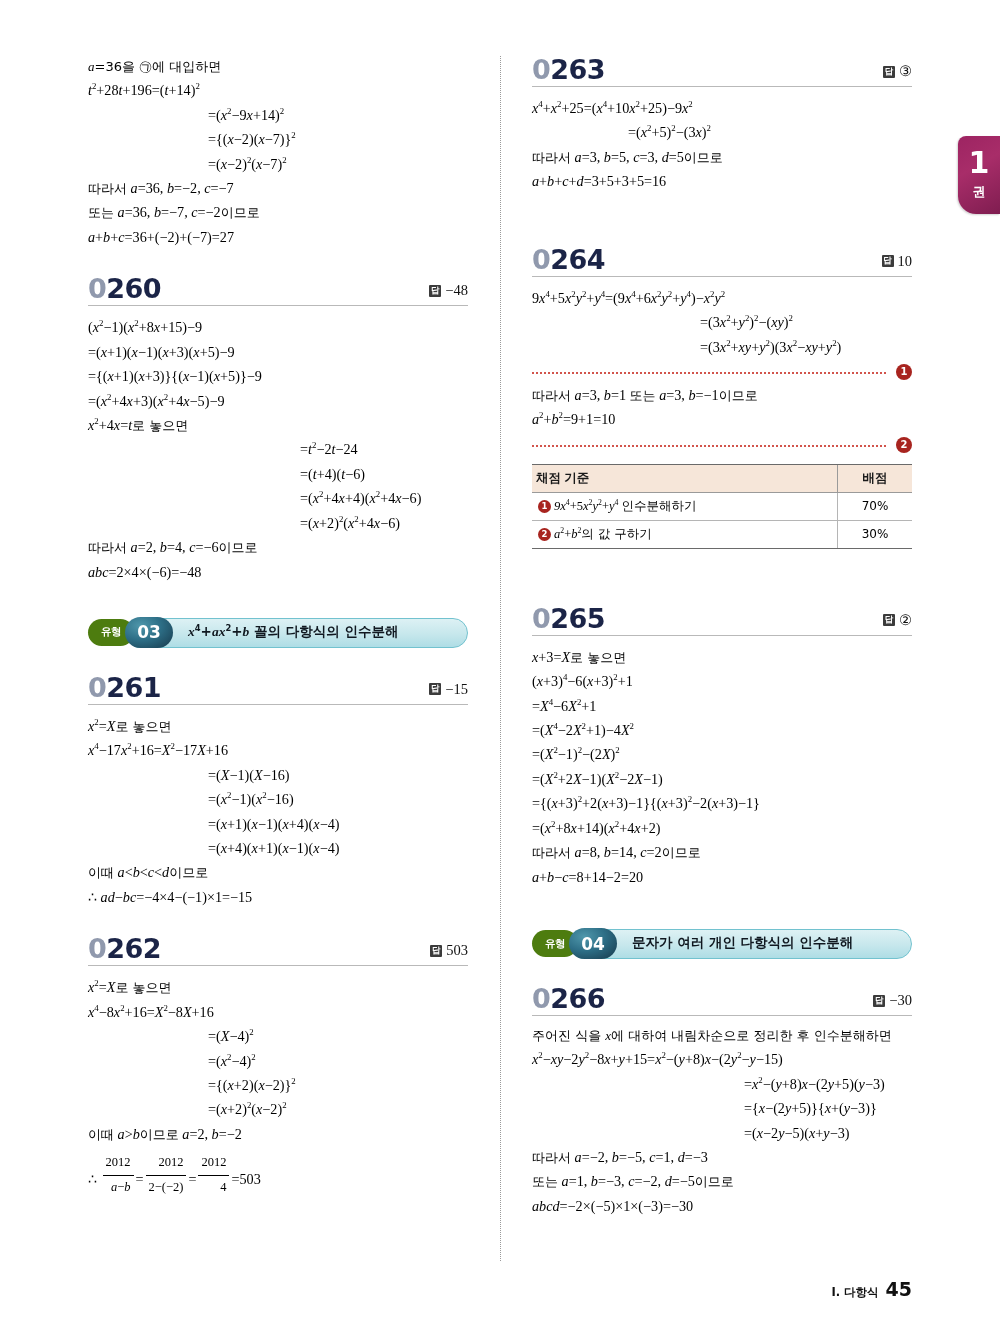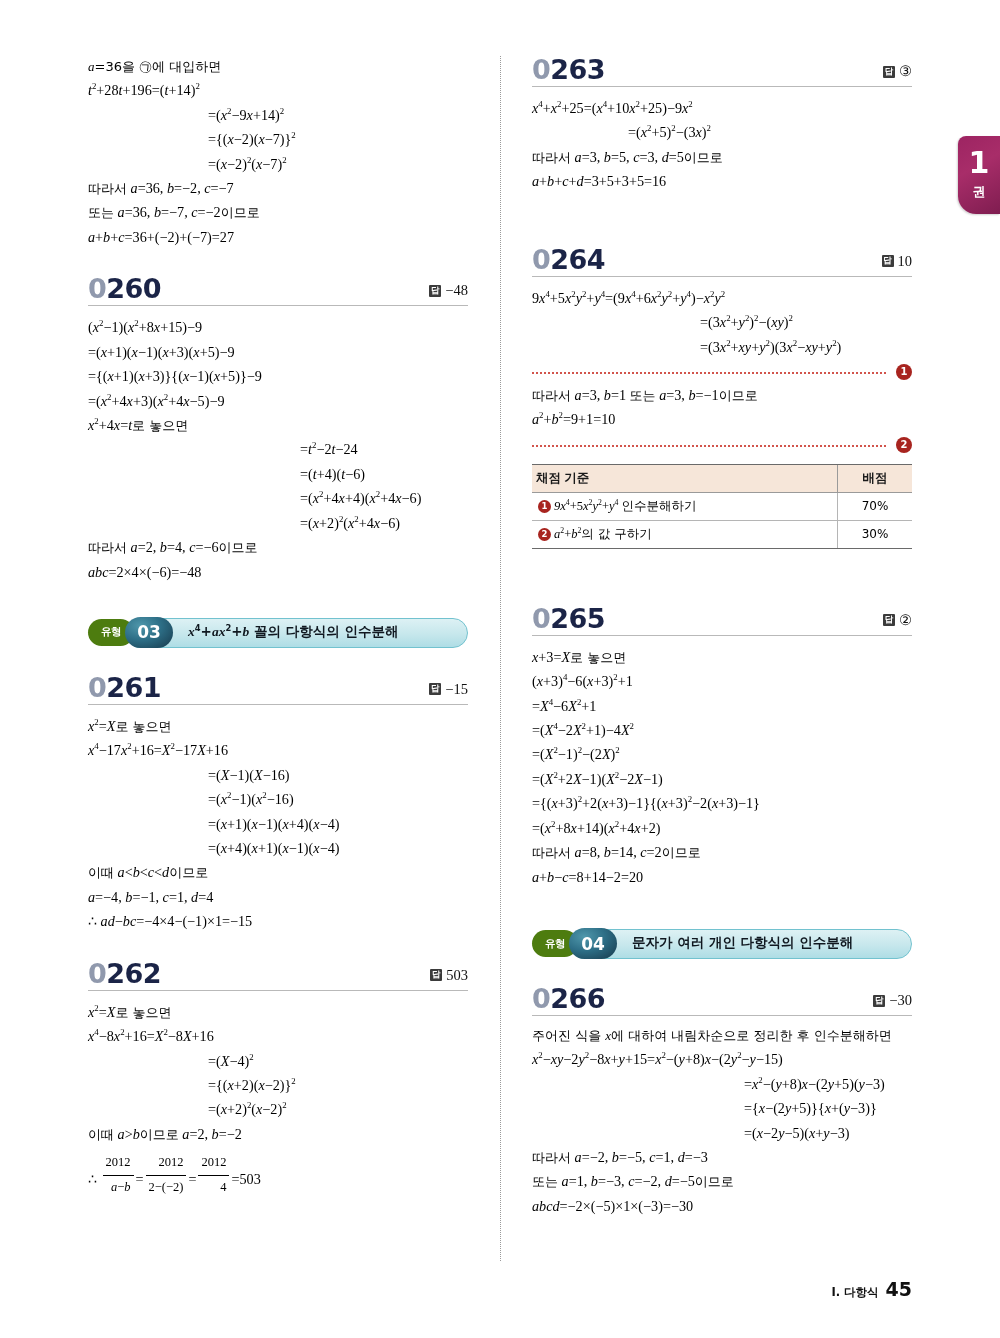--- a/index.html
+++ b/index.html
@@ -383,38 +383,38 @@
         </div>
         <hr class="rule">
         <div class="body-math">
           <div class="ln"><i>x</i><sup>2</sup>=<i>X</i><span class="ko">로 놓으면</span></div>
           <div class="ln"><i>x</i><sup>4</sup>−17<i>x</i><sup>2</sup>+16=<i>X</i><sup>2</sup>−17<i>X</i>+16</div>
           <div class="ln ind3">=(<i>X</i>−1)(<i>X</i>−16)</div>
           <div class="ln ind3">=(<i>x</i><sup>2</sup>−1)(<i>x</i><sup>2</sup>−16)</div>
           <div class="ln ind3">=(<i>x</i>+1)(<i>x</i>−1)(<i>x</i>+4)(<i>x</i>−4)</div>
           <div class="ln ind3">=(<i>x</i>+4)(<i>x</i>+1)(<i>x</i>−1)(<i>x</i>−4)</div>
           <div class="ln"><span class="ko">이때</span> <i>a</i>&lt;<i>b</i>&lt;<i>c</i>&lt;<i>d</i><span class="ko">이므로</span></div>
-          <div class="ln"><i>a</i>=−4, <i>b</i>=−1, <i>c</i>=1, <i>d</i>=4</div>
           <div class="ln">∴ <i>ad</i>−<i>bc</i>=−4×4−(−1)×1=−15</div>
         </div>
       </div>
 
       <div>
         <div class="prob-head">
           <div class="prob-num"><span class="z">0</span>262</div>
           <div class="ans">
             <span class="ans-badge">답</span>
             <span>503</span>
           </div>
         </div>
         <hr class="rule">
         <div class="body-math">
           <div class="ln"><i>x</i><sup>2</sup>=<i>X</i><span class="ko">로 놓으면</span></div>
           <div class="ln"><i>x</i><sup>4</sup>−8<i>x</i><sup>2</sup>+16=<i>X</i><sup>2</sup>−8<i>X</i>+16</div>
           <div class="ln ind3">=(<i>X</i>−4)<sup>2</sup></div>
+          <div class="ln ind3">=(<i>x</i><sup>2</sup>−4)<sup>2</sup></div>
           <div class="ln ind3">={(<i>x</i>+2)(<i>x</i>−2)}<sup>2</sup></div>
           <div class="ln ind3">=(<i>x</i>+2)<sup>2</sup>(<i>x</i>−2)<sup>2</sup></div>
           <div class="ln"><span class="ko">이때</span> <i>a</i>&gt;<i>b</i><span class="ko">이므로</span> <i>a</i>=2, <i>b</i>=−2</div>
           <div class="ln" style="margin-top:6px">∴&nbsp;<span class="frac"><span class="num">2012</span><span class="den"><i>a</i>−<i>b</i></span></span>=<span class="frac"><span class="num">2012</span><span class="den">2−(−2)</span></span>=<span class="frac"><span class="num">2012</span><span class="den">4</span></span>=503</div>
         </div>
       </div>
 
     </div>
 
     <div class="col col-right">

